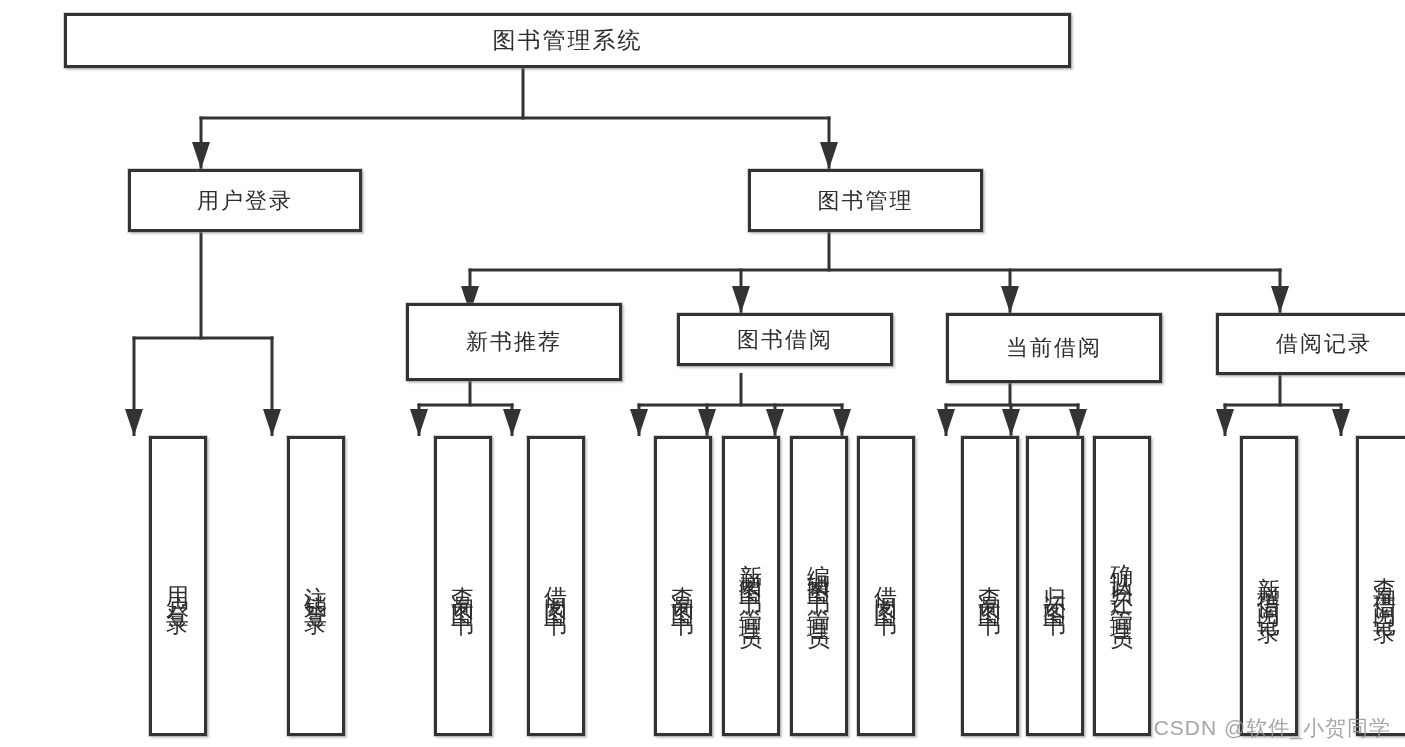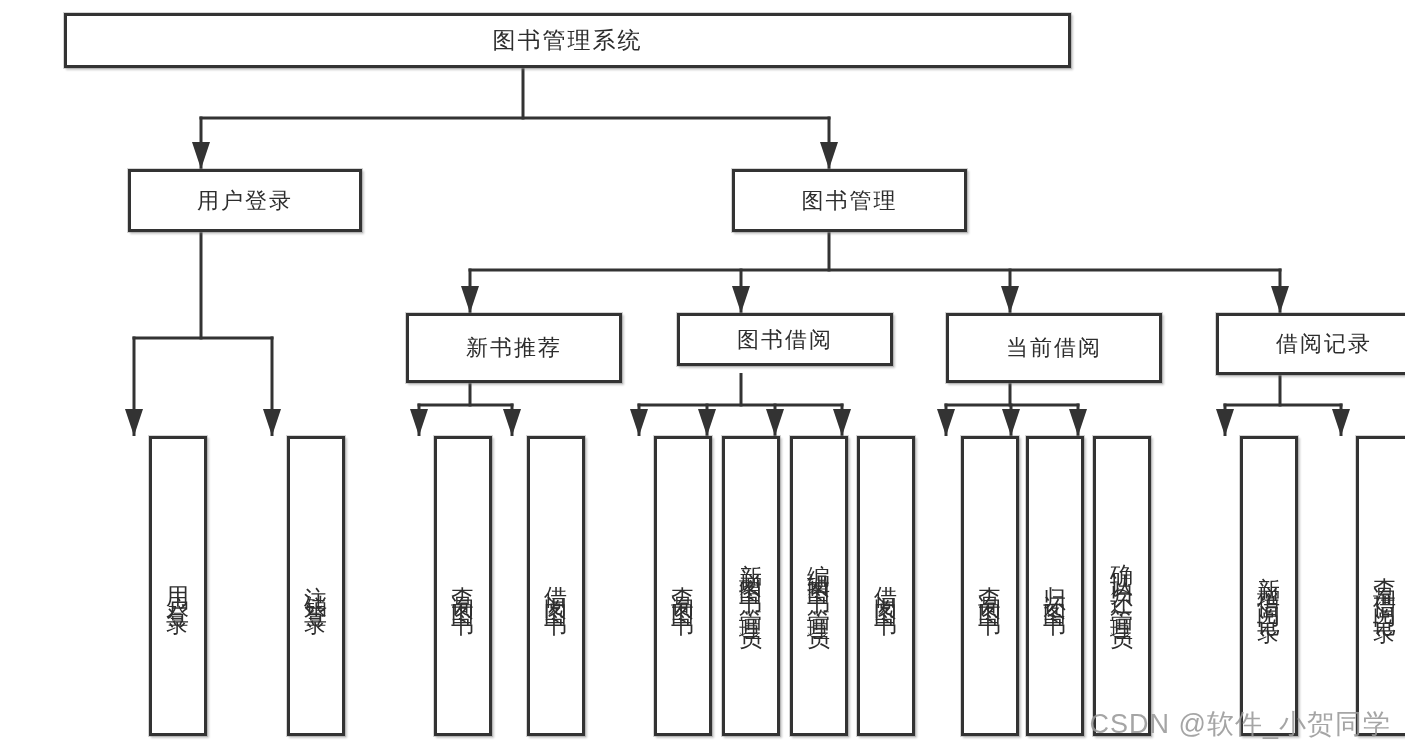--- a/index.html
+++ b/index.html
@@ -15,21 +15,21 @@
     box-shadow:0 0 0 1px rgba(150,150,150,.40), 2px 2px 2px rgba(120,120,120,.40);
     margin-left:44px;
   }
   .node.root{font-size:23px;}
   .node.leaf{
     display:block;writing-mode:vertical-rl;text-orientation:mixed;
     text-align:center;line-height:52px;font-size:23px;letter-spacing:9px;
   }
   .watermark{
     position:absolute;right:14px;bottom:5px;z-index:5;
-    font-size:27px;letter-spacing:1px;color:rgba(153,153,153,.88);
+    font-size:21px;letter-spacing:1px;color:rgba(153,153,153,.88);
     white-space:nowrap;
   }
 </style>
 </head>
 <body>
 
 <div class="stage">
 
   <svg class="wires" width="1405" height="747" viewBox="0 0 1405 747">
     <defs>
@@ -77,23 +77,23 @@
       <line x1="1280" y1="373" x2="1280" y2="406.5"></line>
       <line x1="1223.5" y1="405" x2="1342.5" y2="405"></line>
       <line x1="1225" y1="403.5" x2="1225" y2="436" marker-end="url(#ah)"></line>
       <line x1="1341" y1="403.5" x2="1341" y2="436" marker-end="url(#ah)"></line>
     </g>
   </svg>
 
   <div class="node root" style="left:20px;top:13px;width:1007px;height:55px">图书管理系统</div>
 
   <div class="node" style="left:84px;top:169px;width:234px;height:63px">用户登录</div>
-  <div class="node" style="left:688px;top:169px;width:235px;height:63px">图书管理</div>
+  <div class="node" style="left:704px;top:169px;width:235px;height:63px">图书管理</div>
 
-  <div class="node" style="left:362px;top:313px;width:216px;height:70px">新书推荐</div>
+  <div class="node" style="left:362px;top:303px;width:216px;height:78px">新书推荐</div>
   <div class="node" style="left:633px;top:313px;width:216px;height:53px">图书借阅</div>
   <div class="node" style="left:902px;top:313px;width:216px;height:70px">当前借阅</div>
   <div class="node" style="left:1172px;top:313px;width:216px;height:62px">借阅记录</div>
 
   <div class="node leaf" style="left:105px;top:436px;width:58px;height:300px">用户登录</div>
   <div class="node leaf" style="left:243px;top:436px;width:58px;height:300px">注销登录</div>
 
   <div class="node leaf" style="left:390px;top:436px;width:58px;height:300px">查询图书</div>
   <div class="node leaf" style="left:483px;top:436px;width:58px;height:300px">借阅图书</div>
 

